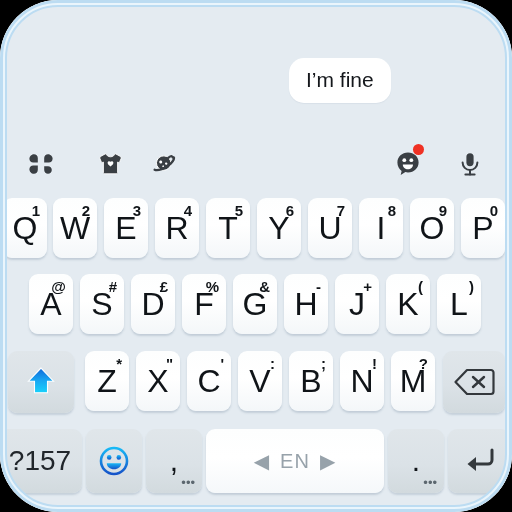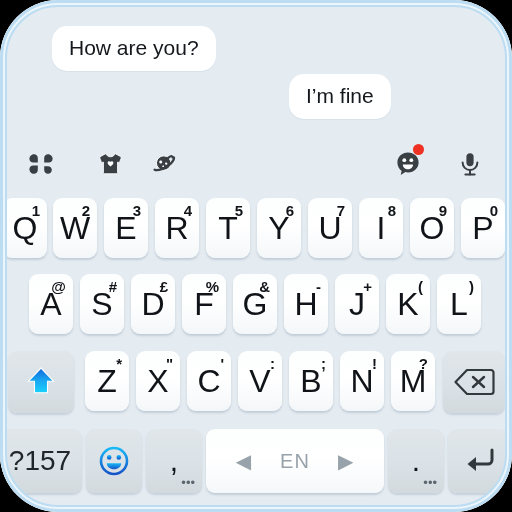--- a/index.html
+++ b/index.html
@@ -60,21 +60,21 @@
     position: absolute;
     background: #ffffff;
     border-radius: 15px;
     font-size: 21px;
     color: #15181c;
     padding: 10px 17px 11px 17px;
     white-space: nowrap;
     box-shadow: 0 1px 1px rgba(120,140,160,0.10);
   }
   #bubble-incoming { left: 52px; top: 26px; }
-  #bubble-outgoing { left: 289px; top: 74px; text-align: center; }
+  #bubble-outgoing { left: 289px; top: 58px; text-align: center; }
 
   
   #toolbar {
     position: absolute;
     left: 0;
     top: 140px;
     width: 512px;
     height: 54px;
   }
   .tool-icon {
@@ -174,21 +174,20 @@
   }
   #key-123 .key-main { font-size: 28px; color: #21262b; }
 </style>
 </head>
 <body>
 
 <div id="frame">
 
   <div id="chat-area">
 
-    <div class="bubble" id="bubble-incoming">How are you?</div>
 
     <div class="bubble" id="bubble-outgoing">I’m fine</div>
 
     <div id="toolbar">
 
       <div class="tool-icon" id="tool-menu">
         <svg width="26" height="26" viewBox="0 0 26 26">
           <path d="M6 3.2c2.1 0 3.8 1.7 3.8 3.8v4.6H5.2c-2.1 0-3.8-1.7-3.8-3.8S3.1 3.2 6 3.2z" fill="#3a3f44"></path>
           <path d="M20 3.2c-2.1 0-3.8 1.7-3.8 3.8v4.6h4.6c2.1 0 3.8-1.7 3.8-3.8S22.9 3.2 20 3.2z" fill="#3a3f44"></path>
           <path d="M6 22.8c2.1 0 3.8-1.7 3.8-3.8v-4.6H5.2c-2.1 0-3.8 1.7-3.8 3.8S3.1 22.8 6 22.8z" fill="#3a3f44"></path>
@@ -390,21 +389,21 @@
         </svg>
       </div>
 
       <div class="key key-fn" style="left:146px;width:56px;height:64px">
         <span class="key-main" style="font-size:30px">,</span>
         <span class="key-sub-dots">•••</span>
       </div>
 
       <div class="key" id="spacebar" style="left:206px;width:178px;height:64px">
         <span>◀</span>
-        <span style="margin:0 28px">EN</span>
+        <span style="margin:0 10px">EN</span>
         <span>▶</span>
       </div>
 
       <div class="key key-fn" style="left:388px;width:56px;height:64px">
         <span class="key-main" style="font-size:30px">.</span>
         <span class="key-sub-dots">•••</span>
       </div>
 
       <div class="key key-fn" style="left:448px;width:62px;height:64px">
         <svg width="36" height="30" viewBox="0 0 36 30">

